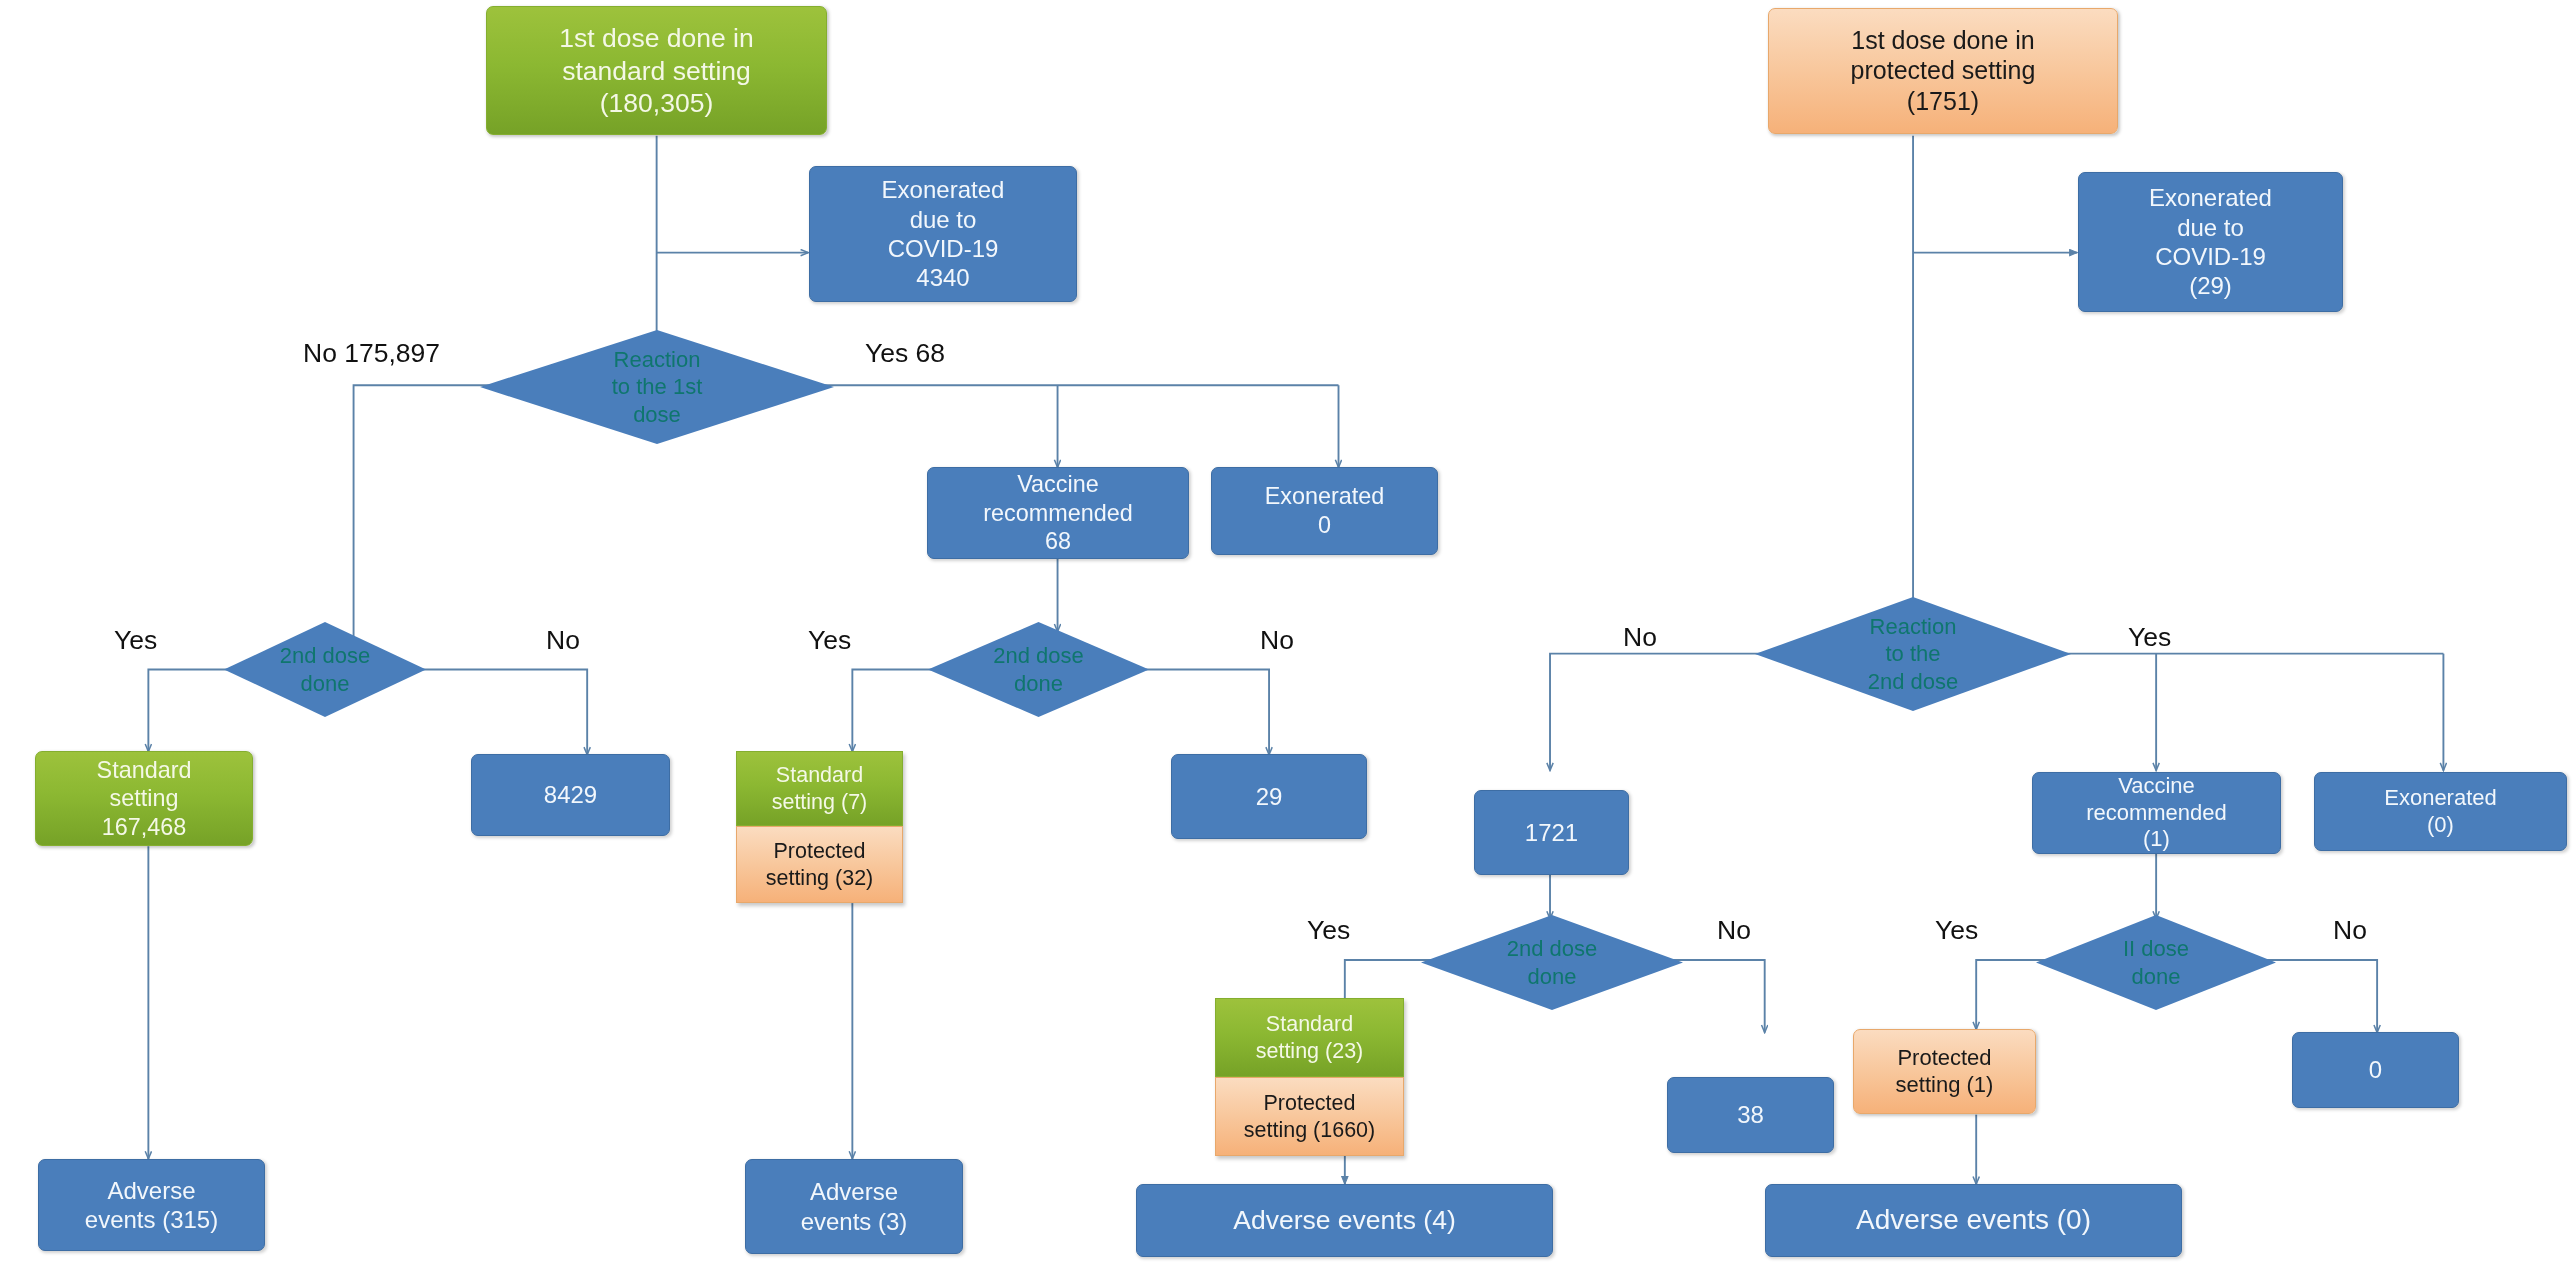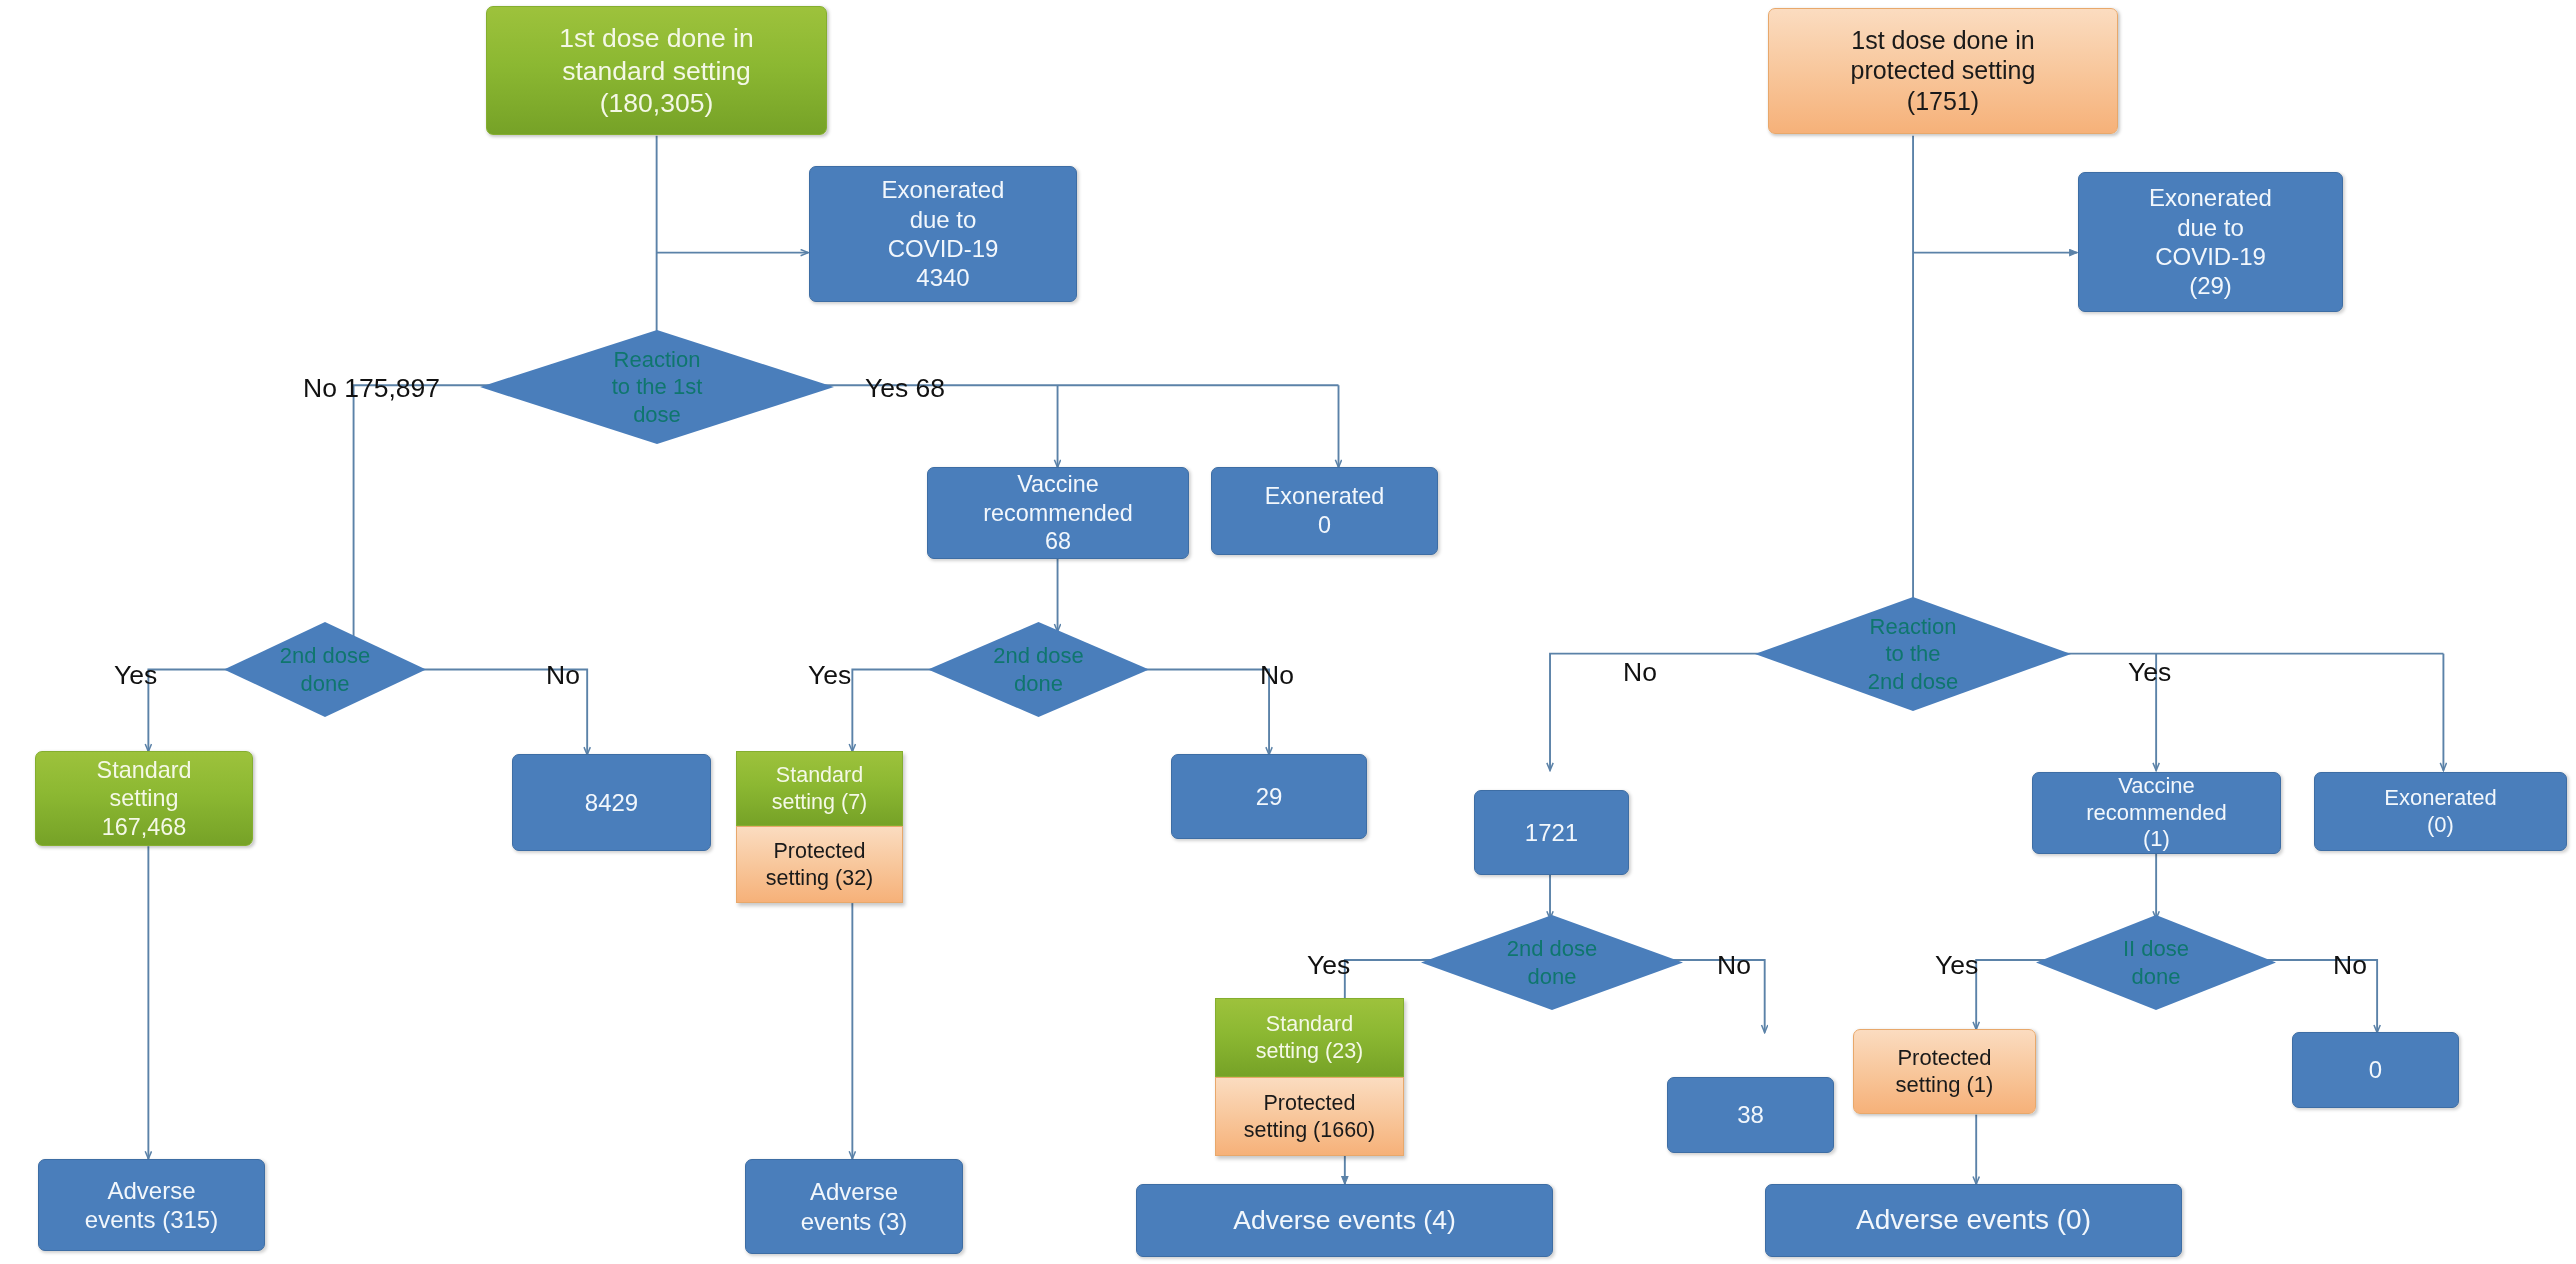--- a/index.html
+++ b/index.html
@@ -88,21 +88,20 @@
     line-height:1.24;
     white-space:pre-line;
     z-index:2;
   }
   
   .elabel{
     position:absolute;
     color:#111111;
     white-space:nowrap;
     z-index:4;
-    margin-top:35px;
   }
   svg.wires{
     position:absolute;
     left:0;top:0;
     width:2576px;height:1265px;
     z-index:1;
     pointer-events:none;
   }
 </style>
 </head>
@@ -209,21 +208,21 @@
     <div class="dlabel" style="font-size:22px;">2nd dose
 done</div>
   </div>
 
   <div class="node green" style="left:35px;top:751px;width:218px;height:95px;font-size:23.4px;">
     <span>Standard
 setting
 167,468</span>
   </div>
 
-  <div class="node blue" style="left:512px;top:754px;width:199px;height:97px;font-size:24px;">
+  <div class="node blue" style="left:471px;top:754px;width:199px;height:82px;font-size:24px;">
     <span>8429</span>
   </div>
 
   <div class="diamond" style="left:928px;top:622px;width:221px;height:95px;">
     <div class="shape"></div>
     <div class="dlabel" style="font-size:22px;">2nd dose
 done</div>
   </div>
 
   <div class="stack" style="left:736px;top:751px;width:167px;">

